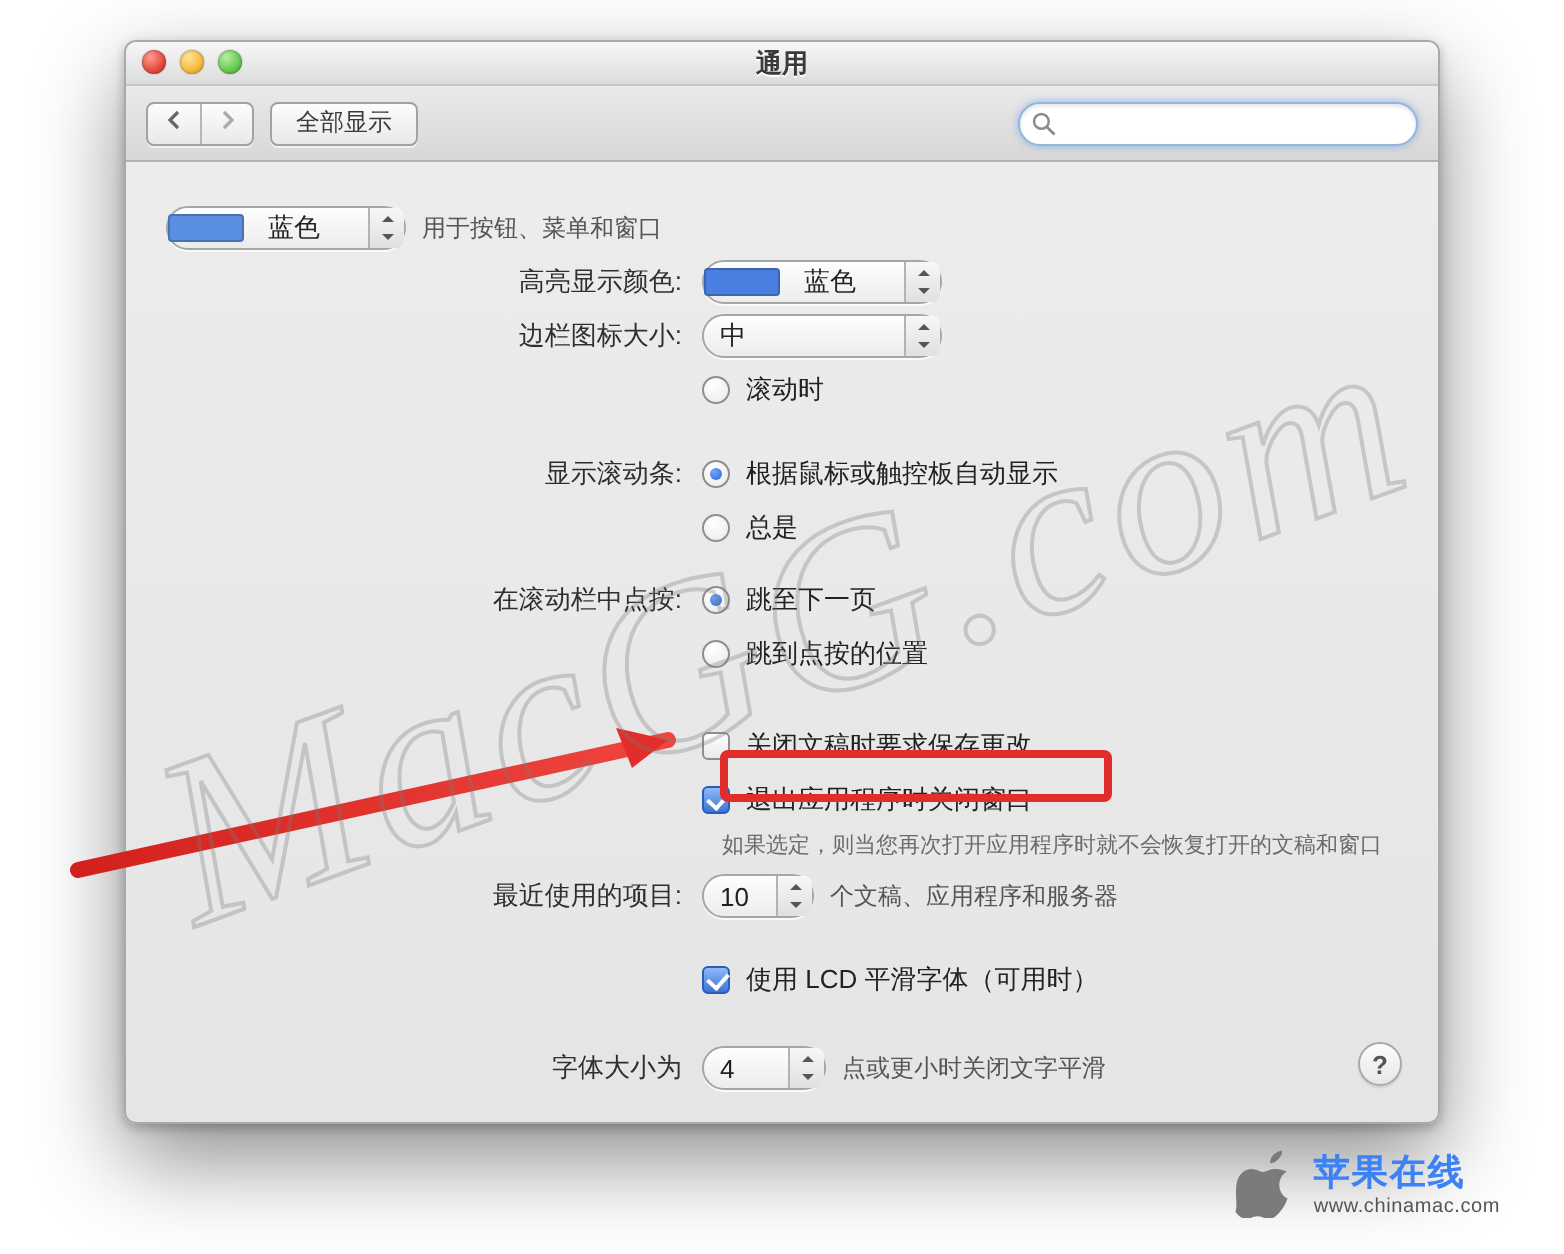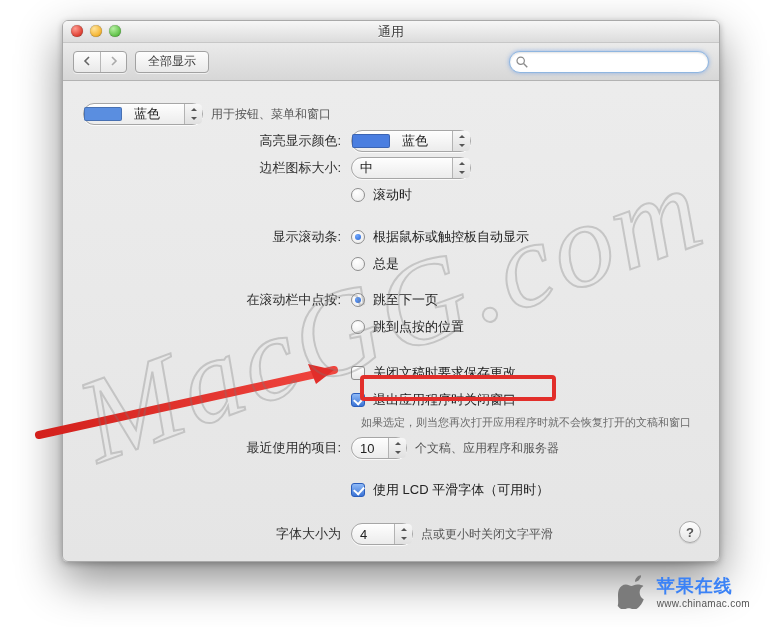--- a/index.html
+++ b/index.html
@@ -31,21 +31,21 @@
     background: linear-gradient(#f7f7f7, #dcdcdc);
     border-bottom: 1px solid #c7c7c7;
     position: relative;
     text-align: center;
   }
   .titlebar .title {
     font-size: 13px;
     line-height: 22px;
     color: #3a3a3a;
     text-shadow: 0 1px 0 #fff;
-    font-weight: 400;
+    font-weight: 700;
   }
   .traffic {
     position: absolute;
     left: 8px; top: 4px;
     display: flex; gap: 7px;
   }
   .traffic span {
     width: 12px; height: 12px; border-radius: 50%;
     box-shadow: inset 0 0 1px rgba(0,0,0,0.5), 0 0 1px rgba(0,0,0,0.3);
   }

